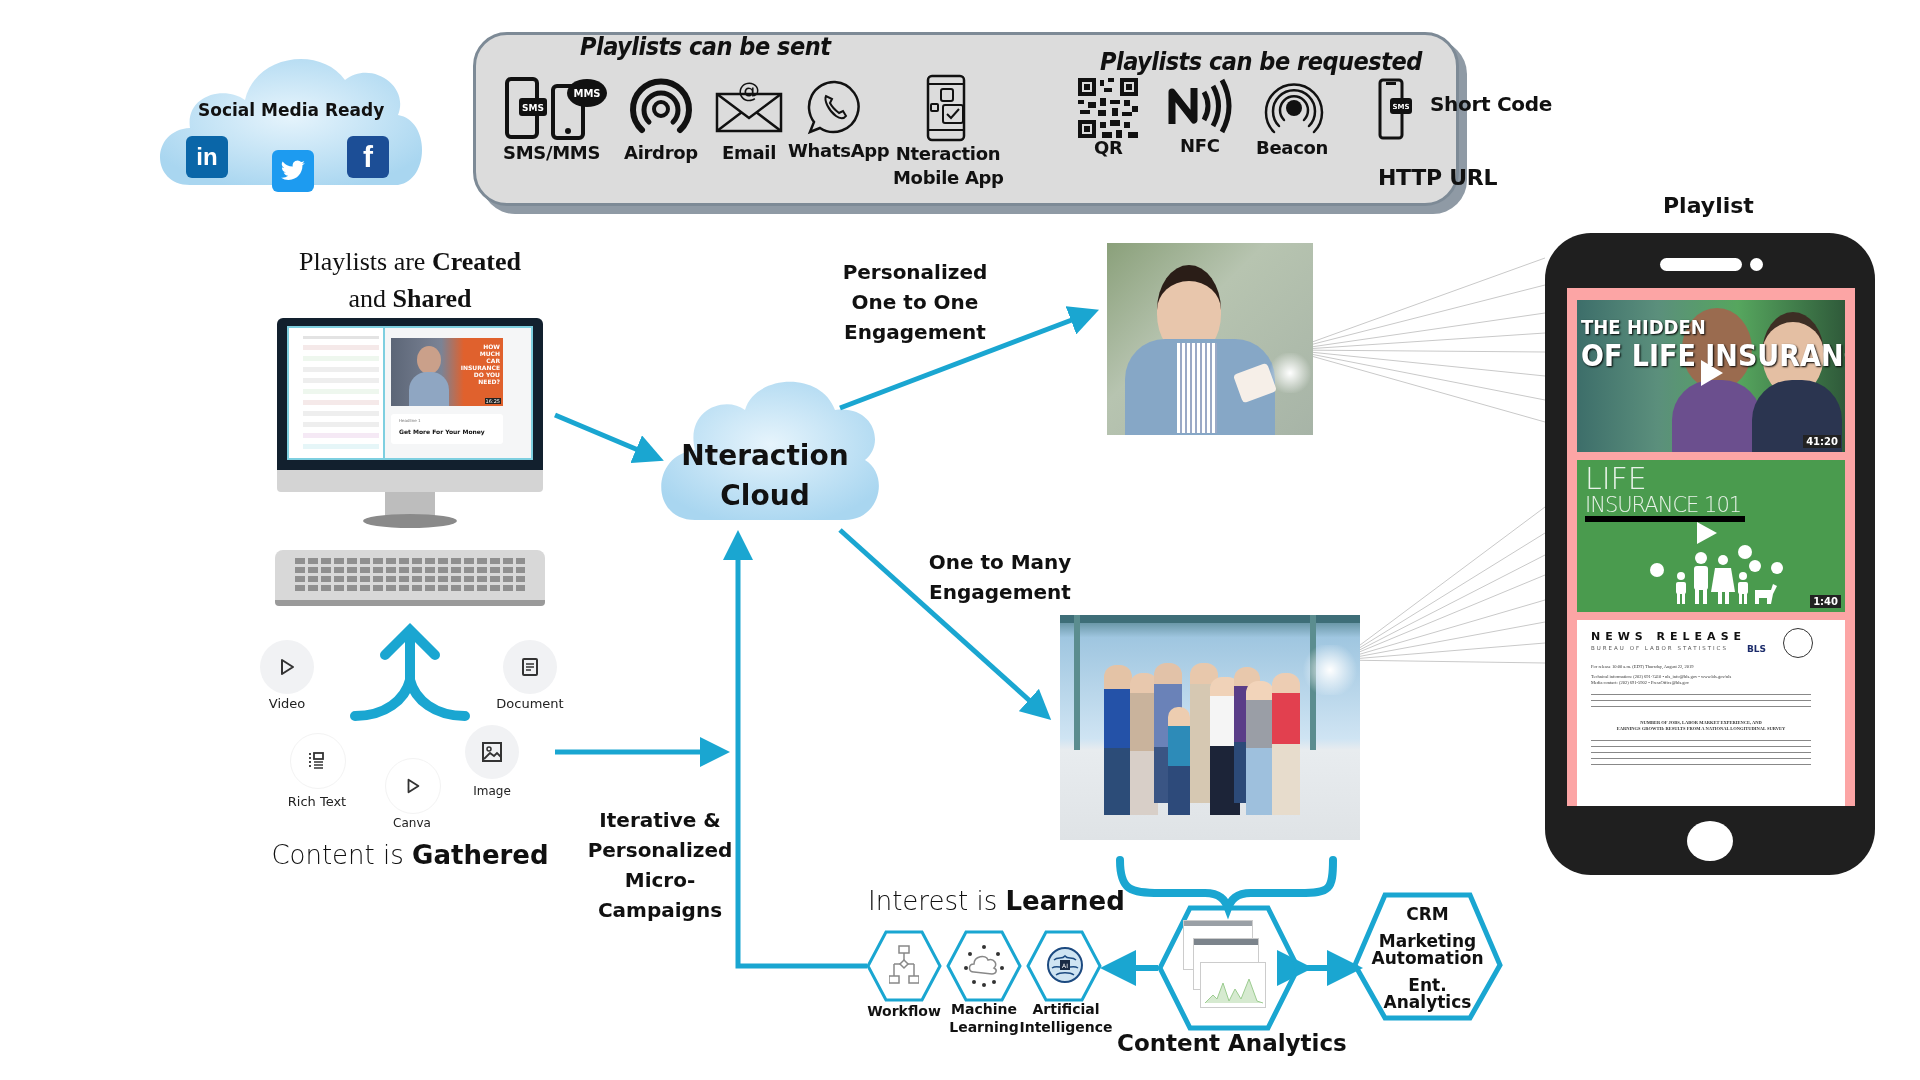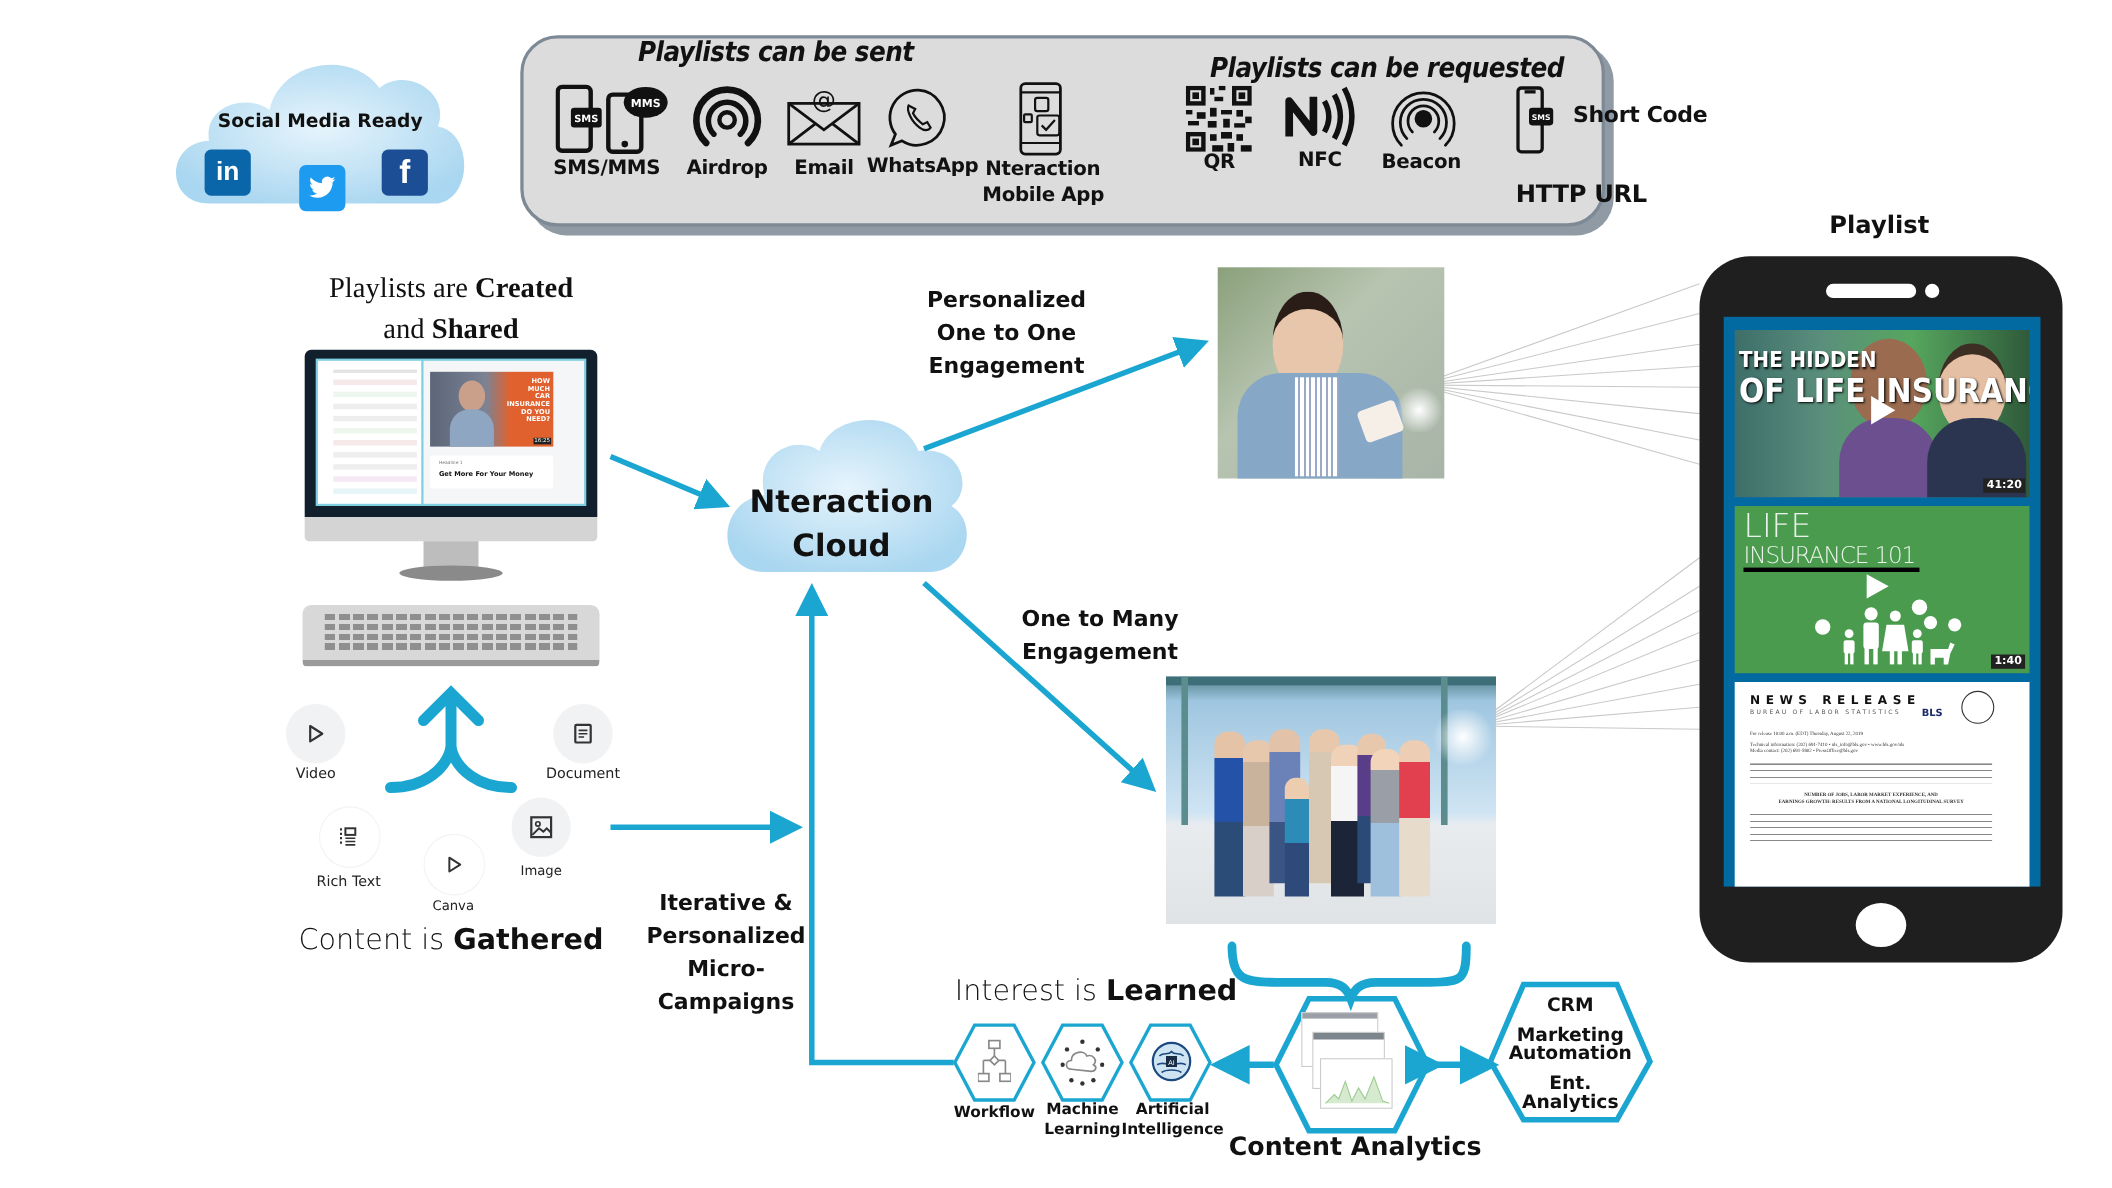--- a/index.html
+++ b/index.html
@@ -18,21 +18,21 @@
   .heading b{font-weight:bold;}
   .lbl{font-weight:bold;font-size:20px;line-height:30px;}
   
   .cicon{position:absolute;width:54px;height:54px;border-radius:50%;background:#f1f2f4;display:flex;align-items:center;justify-content:center;}
   .cicon.white{background:#fff;border:1px solid #f3f3f3;}
   .clabel{position:absolute;font-size:13px;color:#222;white-space:nowrap;transform:translateX(-50%);}
   
   .photo{position:absolute;overflow:hidden;}
   
   #phone{left:1545px;top:233px;width:330px;height:642px;background:#1f1f1f;border-radius:46px;}
-  #phone-screen{position:absolute;left:22px;top:55px;width:288px;height:518px;background:#0369a1;}
+  #phone-screen{position:absolute;left:22px;top:55px;width:288px;height:518px;background:#fca5a5;}
   .thumb{position:absolute;left:10px;width:268px;}
   .duration{position:absolute;right:4px;bottom:4px;background:#222;color:#fff;font-size:10px;padding:1px 3px;font-weight:bold;}
   .hexlabel{position:absolute;font-weight:bold;font-size:14px;text-align:center;line-height:18px;transform:translateX(-50%);white-space:nowrap;}
 </style>
 </head>
 <body>
 
 <svg class="abs" style="left:0;top:0" width="1920" height="1080">
   <defs>
     <radialGradient id="cloudGrad" cx="50%" cy="45%" r="60%">
@@ -450,21 +450,21 @@
         <div style="font-size:20px;line-height:22px;">THE HIDDEN</div>
         <div style="font-size:30px;line-height:36px;white-space:nowrap;">OF LIFE INSURANCE</div>
       </div>
       <svg style="position:absolute;left:122px;top:58px" width="26" height="30">
           <path d="M2 2 L24 15 L2 28 Z" fill="#fff"></path>
         </svg>
       <div class="duration">41:20</div>
     </div>
 
     <div class="thumb" style="top:172px;height:152px;background:#4a9b4e;">
-      <div style="position:absolute;left:8px;top:4px;color:#e9f3e9;font-weight:200;border-bottom:4px solid #000000;padding-right:4px;">
+      <div style="position:absolute;left:8px;top:4px;color:#e9f3e9;font-weight:200;border-bottom:6px solid #000000;padding-right:4px;">
         <div style="font-size:30px;line-height:30px;">LIFE</div>
         <div style="font-size:21px;line-height:22px;letter-spacing:-1px;">INSURANCE 101</div>
       </div>
       <svg style="position:absolute;left:118px;top:60px" width="24" height="26">
           <path d="M2 2 L22 13 L2 24 Z" fill="#fff"></path>
         </svg>
       <svg style="position:absolute;left:72px;top:80px" width="140" height="66" viewBox="0 0 140 66">
         <g fill="#fff">
           <circle cx="52" cy="18" r="6"></circle>
             <rect x="45" y="26" width="14" height="24" rx="3"></rect>

